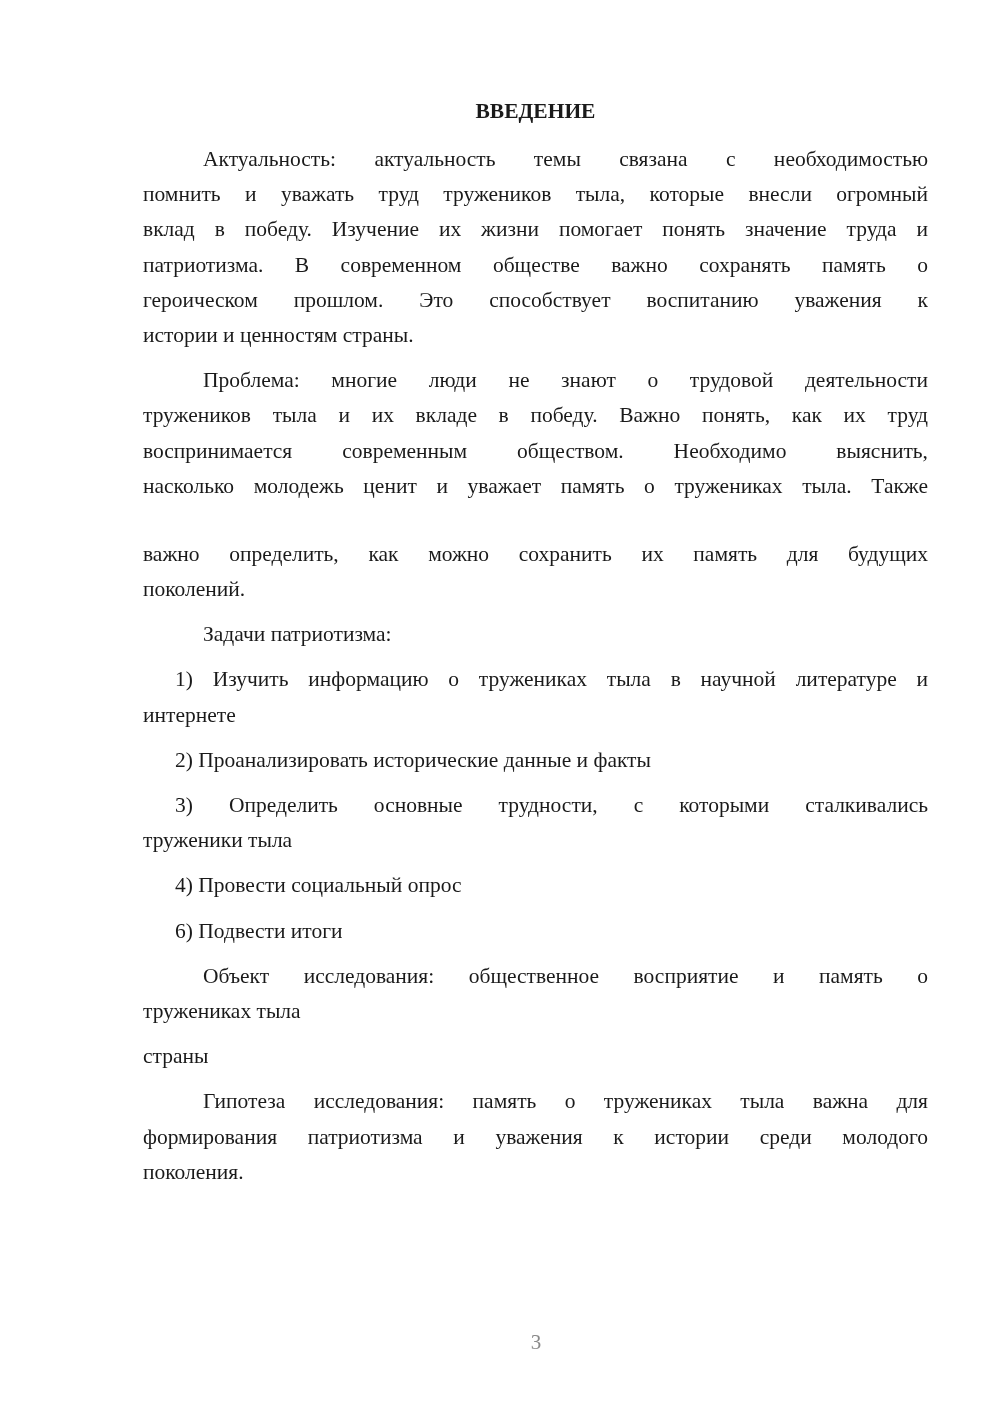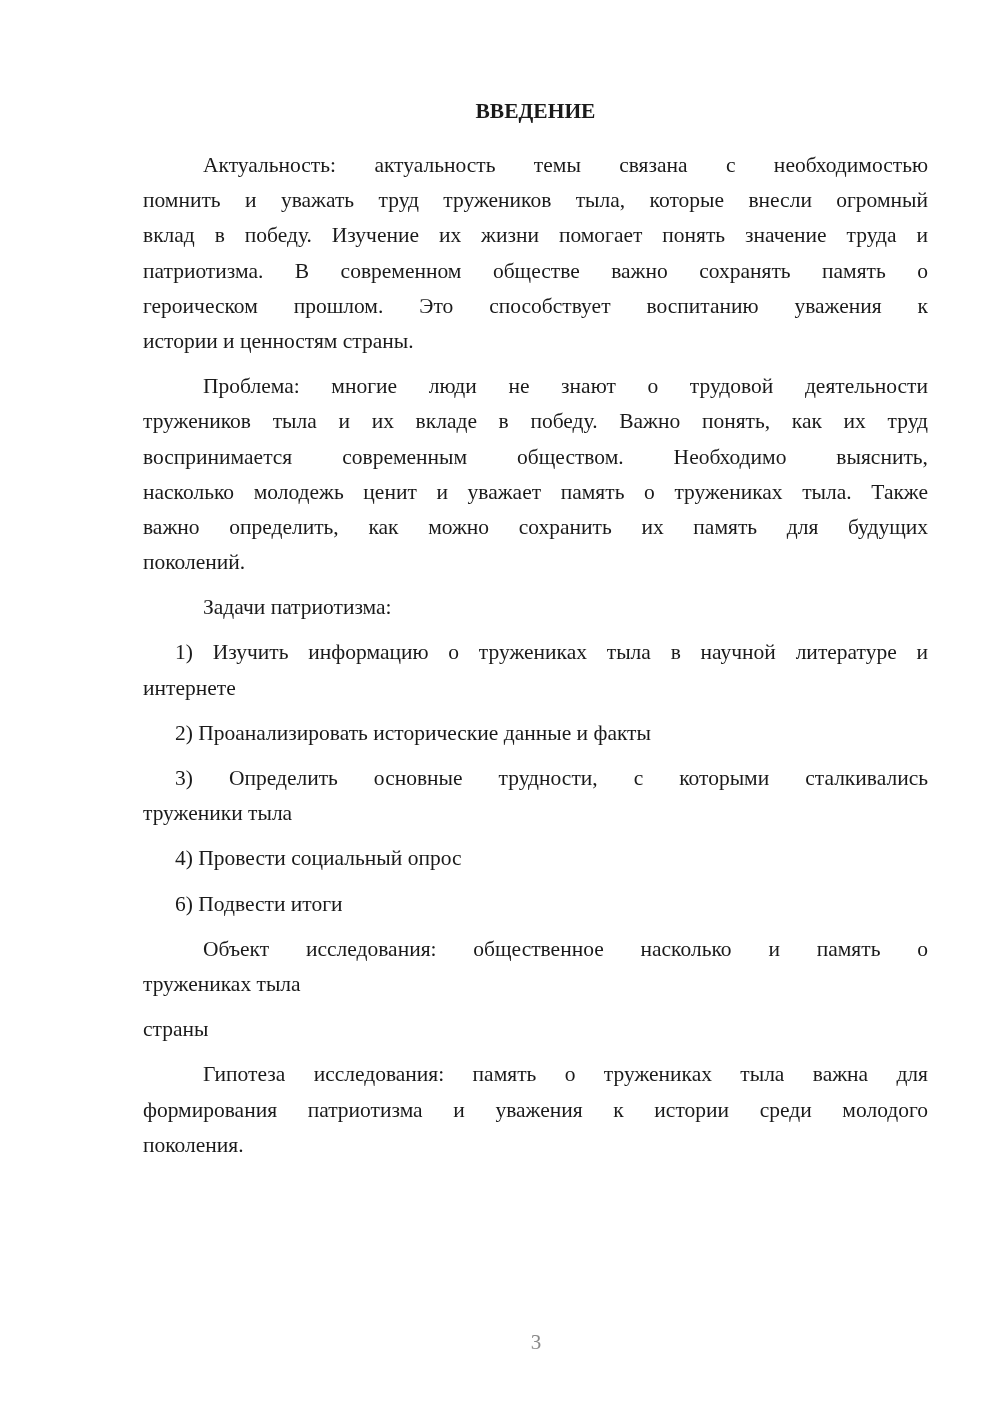--- a/index.html
+++ b/index.html
@@ -3,21 +3,21 @@
 <meta charset="utf-8">
 <style>
   html, body { margin: 0; padding: 0; background: #ffffff; }
   body { width: 1000px; height: 1414px; position: relative; overflow: hidden; }
   .page {
     position: absolute; left: 143px; top: 92px; width: 785px;
     font-family: "Liberation Serif", "DejaVu Serif", serif;
     font-size: 21.5px; color: #1a1a1a; line-height: 35.2px;
   }
   .title {
-    text-align: center; font-weight: bold; margin: 0 0 18px 0; height: 38px; line-height: 38px;
+    text-align: center; font-weight: bold; margin: 0 0 12px 0; height: 38px; line-height: 38px;
   }
   .para { margin: 0 0 10px 0; }
   .line {
     display: block; text-align: justify; text-align-last: justify; white-space: nowrap; height: 35.2px;
   }
   .line.last { text-align-last: left; }
   .line.indent { padding-left: 60px; }
   .line.list-indent { padding-left: 32px; }
   .pagenum {
     position: absolute; left: 0; width: 1072px; top: 1330px; text-align: center;
@@ -36,21 +36,21 @@
         <span class="line" style="white-space: normal; text-align-last: justify;">вклад в победу. Изучение их жизни помогает понять значение труда и</span>
         <span class="line" style="white-space: normal; text-align-last: justify;">патриотизма. В современном обществе важно сохранять память о</span>
         <span class="line" style="white-space: normal; text-align-last: justify;">героическом прошлом. Это способствует воспитанию уважения к</span>
         <span class="line last">истории и ценностям страны.</span>
       </div>
       <div class="para">
         <span class="line indent" style="white-space: normal; text-align-last: justify;">Проблема: многие люди не знают о трудовой деятельности</span>
         <span class="line" style="white-space: normal; text-align-last: justify;">тружеников тыла и их вкладе в победу. Важно понять, как их труд</span>
         <span class="line" style="white-space: normal; text-align-last: justify;">воспринимается современным обществом. Необходимо выяснить,</span>
         <span class="line" style="white-space: normal; text-align-last: justify;">насколько молодежь ценит и уважает память о тружениках тыла. Также</span>
-        <span class="line" style="white-space: normal; text-align-last: justify;">важно определить, как можно сохранить их память для будущих</span>
+        <span class="line" style="white-space: normal; text-align-last: justify; margin-top: 33px;">важно определить, как можно сохранить их память для будущих</span>
         <span class="line last">поколений.</span>
       </div>
       <div class="para">
         <span class="line last indent">Задачи патриотизма:</span>
       </div>
       <div class="para">
         <span class="line list-indent" style="white-space: normal; text-align-last: justify;">1) Изучить информацию о тружениках тыла в научной литературе и</span>
         <span class="line last">интернете</span>
       </div>
       <div class="para">
@@ -60,21 +60,21 @@
         <span class="line list-indent" style="white-space: normal; text-align-last: justify;">3) Определить основные трудности, с которыми сталкивались</span>
         <span class="line last">труженики тыла</span>
       </div>
       <div class="para">
         <span class="line last list-indent">4) Провести социальный опрос</span>
       </div>
       <div class="para">
         <span class="line last list-indent">6) Подвести итоги</span>
       </div>
       <div class="para">
-        <span class="line indent" style="white-space: normal; text-align-last: justify;">Объект исследования: общественное насколько и память о</span>
+        <span class="line indent" style="white-space: normal; text-align-last: justify;">Объект исследования: общественное восприятие и память о</span>
         <span class="line last">тружениках тыла</span>
       </div>
       <div class="para">
         <span class="line last">страны</span>
       </div>
       <div class="para">
         <span class="line indent" style="white-space: normal; text-align-last: justify;">Гипотеза исследования: память о тружениках тыла важна для</span>
         <span class="line" style="white-space: normal; text-align-last: justify;">формирования патриотизма и уважения к истории среди молодого</span>
         <span class="line last">поколения.</span>
       </div>

